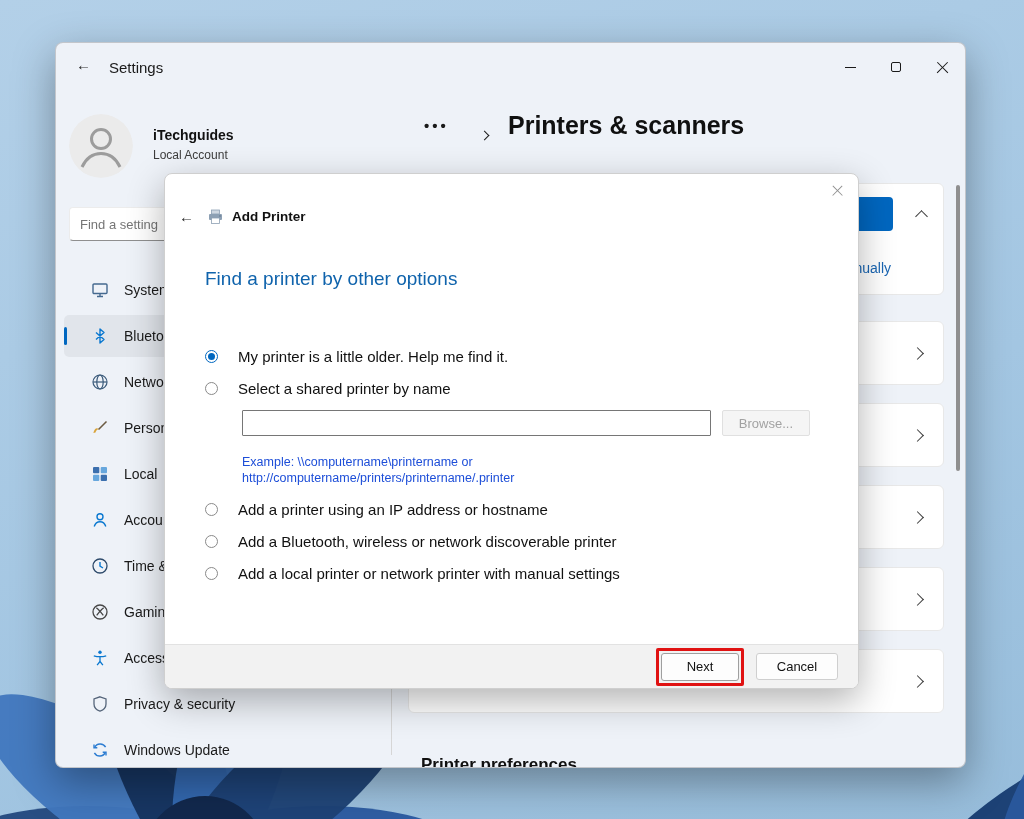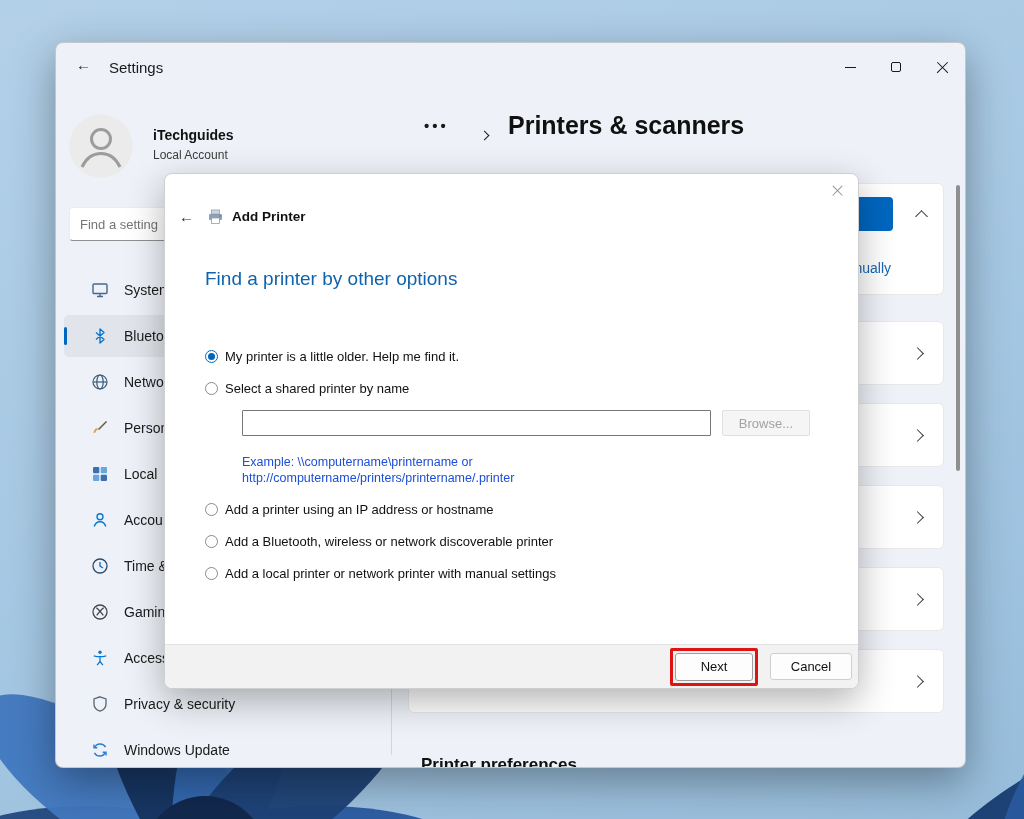--- a/index.html
+++ b/index.html
@@ -63,29 +63,29 @@
 
   
   .dialog{position:absolute;left:108px;top:130px;width:695px;height:516px;background:#fff;border:1px solid #cfcfcf;border-radius:8px;box-shadow:0 12px 36px rgba(0,0,0,.3);z-index:5;overflow:hidden}
   .dlg-close{position:absolute;top:9px;right:14px;color:#8f8f8f;cursor:pointer;transform:scale(.9)}
   .dlg-header{position:absolute;left:14px;top:34px;display:flex;align-items:center}
   .dlg-back{font-size:15px;color:#2a2a2a;cursor:pointer;margin-right:13px}
   .dlg-printer-icon{margin-right:8px;display:flex}
   .dlg-title{font-size:13.5px;font-weight:700;color:#111}
   .dlg-heading{position:absolute;left:40px;top:94px;font-size:19px;color:var(--heading-blue,#0f63ac)}
   .dlg-options{position:absolute;left:40px;top:172px;right:36px}
-  .option{display:flex;align-items:center;gap:7px;font-size:13px;color:#111;height:20px;margin-bottom:12px;cursor:pointer}
+  .option{display:flex;align-items:center;gap:20px;font-size:15px;color:#111;height:20px;margin-bottom:12px;cursor:pointer}
   .radio{width:13px;height:13px;border-radius:50%;border:1px solid #8a8a8a;background:#fff;position:relative;flex:none}
   .option.selected .radio{border-color:var(--accent,#0067c0)}
   .option.selected .radio::after{content:"";position:absolute;left:2px;top:2px;right:2px;bottom:2px;border-radius:50%;background:var(--accent,#0067c0)}
   .input-row{margin:9px 12px 0 37px;display:flex;align-items:center}
   .shared-input{width:489px;height:26px;border:1px solid #767676;border-radius:1px;font-size:13px;padding:0 6px;font-family:inherit;outline:none;color:#111;background:#fff}
   .browse-btn{margin-left:11px;width:92px;height:26px;background:#f5f5f5;border:1px solid #e0e0e0;border-radius:2px;color:#a2a2a2;font-size:13px;font-family:inherit}
   .example{margin:18px 0 13px 37px;font-size:12.5px;line-height:16px;color:#1d4ed8}
-  .dlg-footer{position:absolute;left:0;right:0;bottom:0;height:44px;background:#f2f2f2;border-top:1px solid #e2e2e2;display:flex;align-items:center;justify-content:flex-end;gap:12px;padding-right:6px}
+  .dlg-footer{position:absolute;left:0;right:0;bottom:0;height:44px;background:#f2f2f2;border-top:1px solid #e2e2e2;display:flex;align-items:center;justify-content:flex-end;gap:12px;padding-right:20px}
   .btn{height:27px;background:#fdfdfd;border:1px solid #cfcfcf;border-radius:3px;font-size:13px;color:#111;font-family:inherit;cursor:pointer}
   .next-btn{width:78px;height:28px;border-color:#9f9f9f}
   .red-box{border:3px solid var(--annotation-red,#e01212);padding:2px;border-radius:2px;line-height:0}
   .cancel-btn{width:82px}
 </style>
 </head>
 <body>
 
 <svg class="bloom" viewBox="0 0 1024 819">
   <g transform="translate(205,858)">

